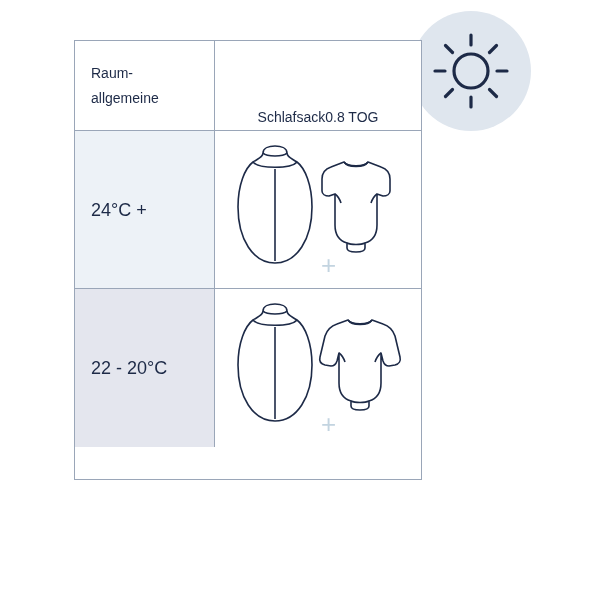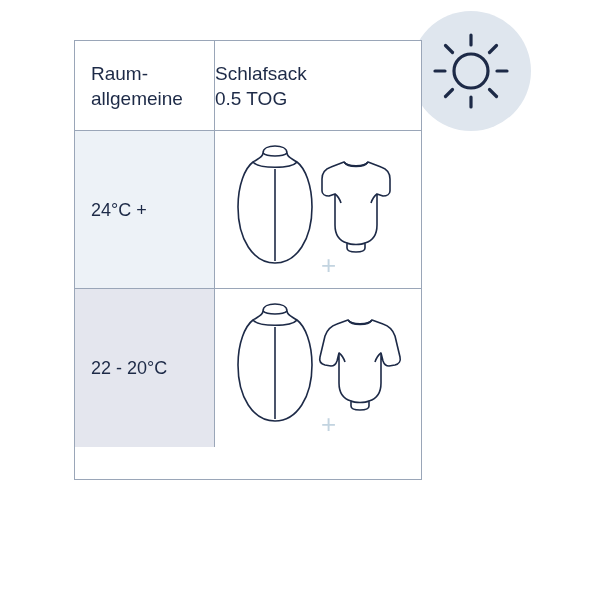--- a/index.html
+++ b/index.html
@@ -82,29 +82,29 @@
     background: #ffffff;
   }
   .row-body.second .cell-left {
     background: #e4e6ee;
   }
   .row-body.second .cell-right {
     background: #ffffff;
   }
 
   .hdr-text {
-    font-size: 19px;
+    font-size: 14px;
     line-height: 25px;
     color: #1d2a47;
   }
   .row-header .cell-right {
     display: flex;
-    flex-direction: column;
+    flex-direction: row;
     justify-content: center;
-    align-items: flex-start;
+    align-items: flex-end;
     text-align: center;
   }
   .temp-text {
     font-size: 18px;
     line-height: 24px;
     color: #1d2a47;
   }
 
   
   .plus {
@@ -171,21 +171,21 @@
 
   <div class="table">
 
     <div class="row row-header">
       <div class="cell-left">
         <div class="hdr-text">Raum-</div>
         <div class="hdr-text">allgemeine</div>
       </div>
       <div class="cell-right">
         <div class="hdr-text">Schlafsack</div>
-        <div class="hdr-text">0.5 TOG</div>
+        <div class="hdr-text">0.8 TOG</div>
       </div>
     </div>
 
     <div class="row row-body first">
       <div class="cell-left">
         <div class="temp-text">24°C +</div>
       </div>
       <div class="cell-right">
         <div class="garments">
 

